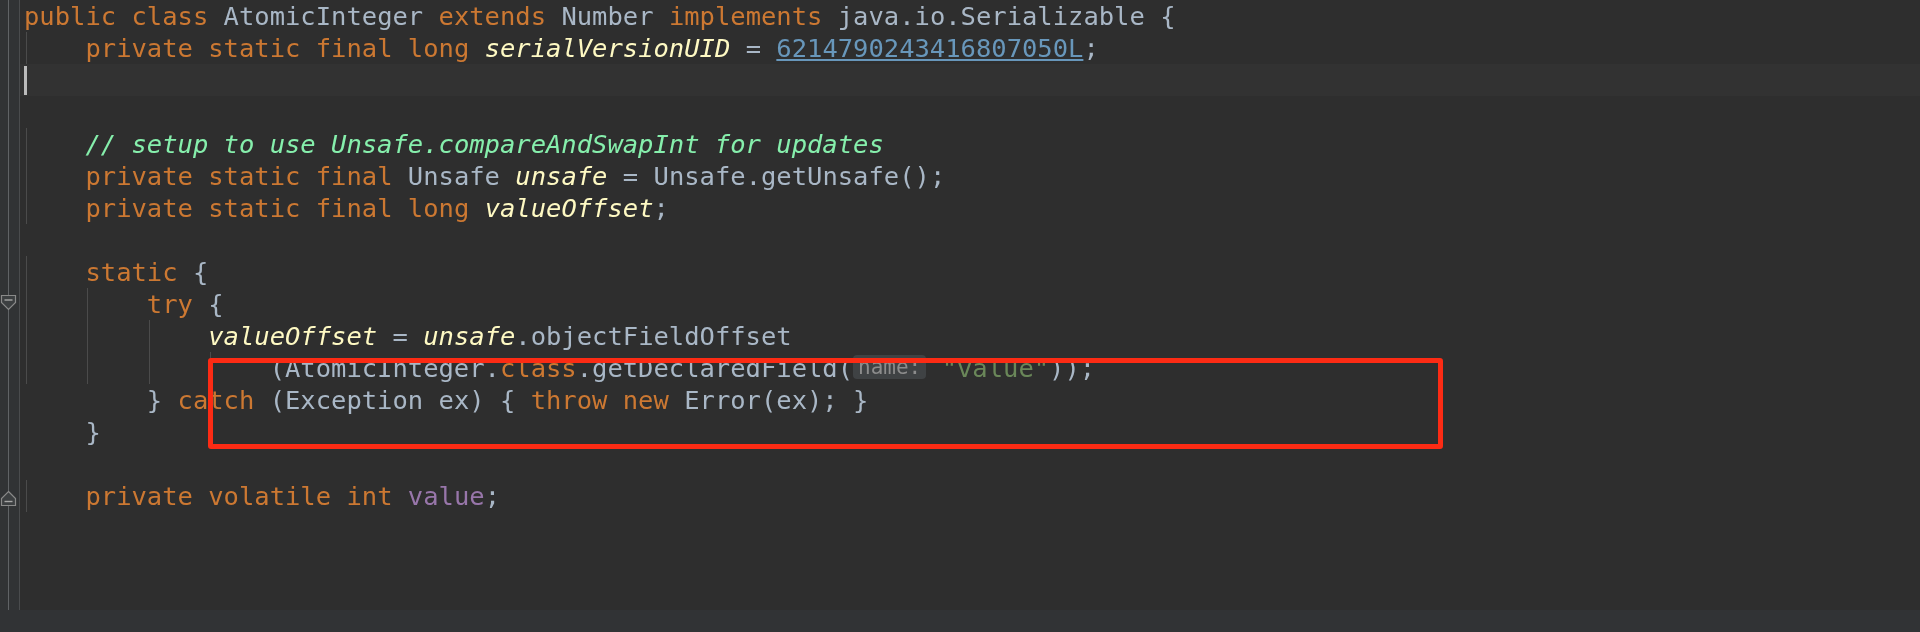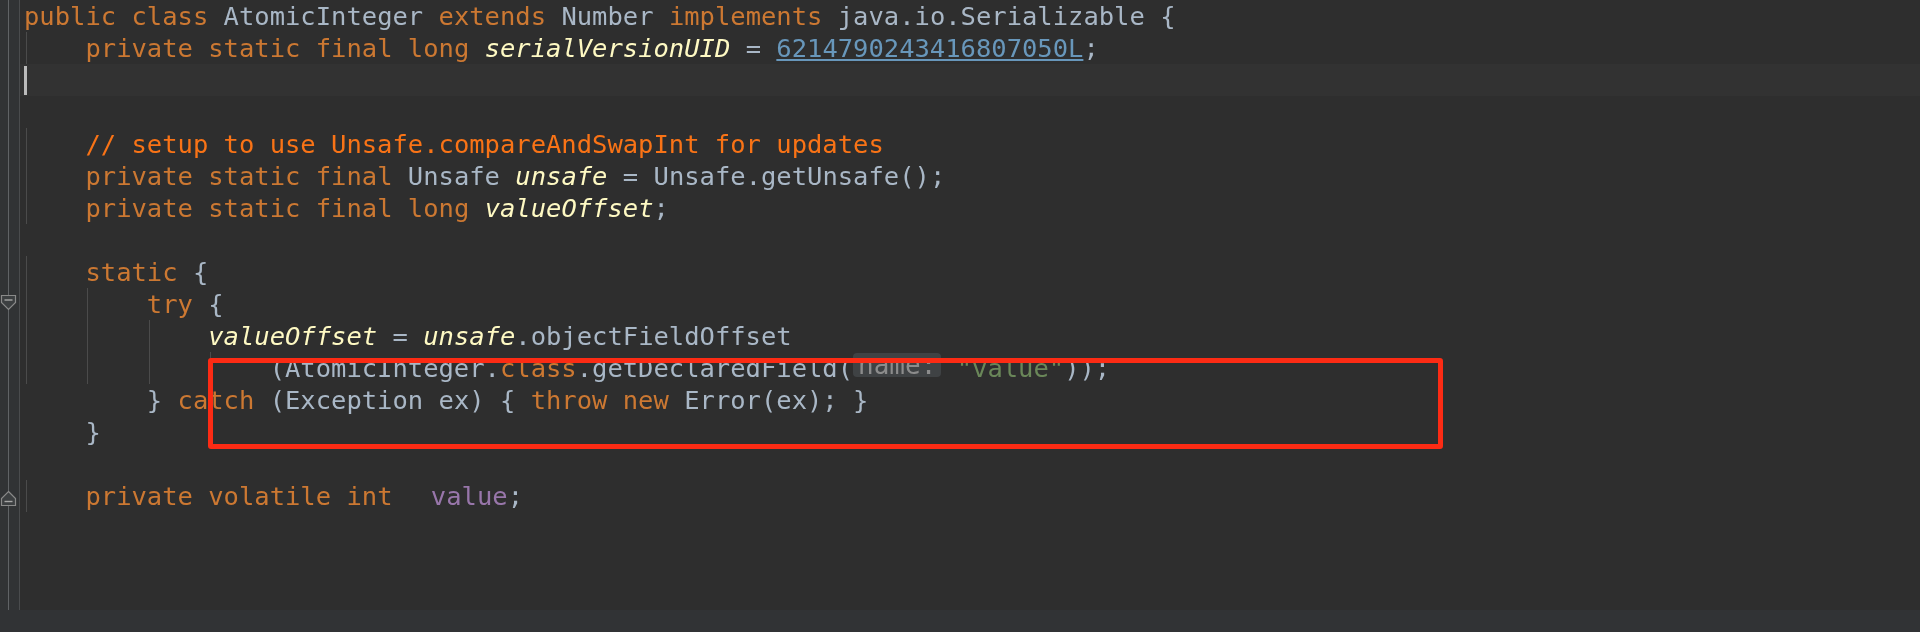--- a/index.html
+++ b/index.html
@@ -98,34 +98,34 @@
     top: 2px;
     width: 3px;
     height: 29px;
     background: #bbbbbb;
   }
 
   
   .kw       { color: #cc7832; }       
   .id       { color: #a9b7c6; }       
   .fld      { color: #fef9c3; font-style: italic; }  
-  .lfld     { color: #9876aa; margin-left: 23px; }       
+  .lfld     { color: #9876aa; }       
   .num      { color: #6897bb; text-decoration: underline; }       
   .str      { color: #6a8759; }       
-  .cmt      { color: #f97316; }       
+  .cmt      { color: #86efac; font-style: italic; }       
   .punc     { color: #a9b7c6; }
 
   
   .hint {
     display: inline-block;
     background: #3f4244;
     color: #8c8c8c;
     border-radius: 4px;
     padding: 0 5px;
-    font-size: 26px;
+    font-size: 21px;
     line-height: 24px;
     vertical-align: 3px;
     font-family: "DejaVu Sans Mono", "Liberation Mono", monospace;
   }
 
   
   .annotation-box {
     position: absolute;
     border: 5px solid #fc2b14;
     border-radius: 3px;

